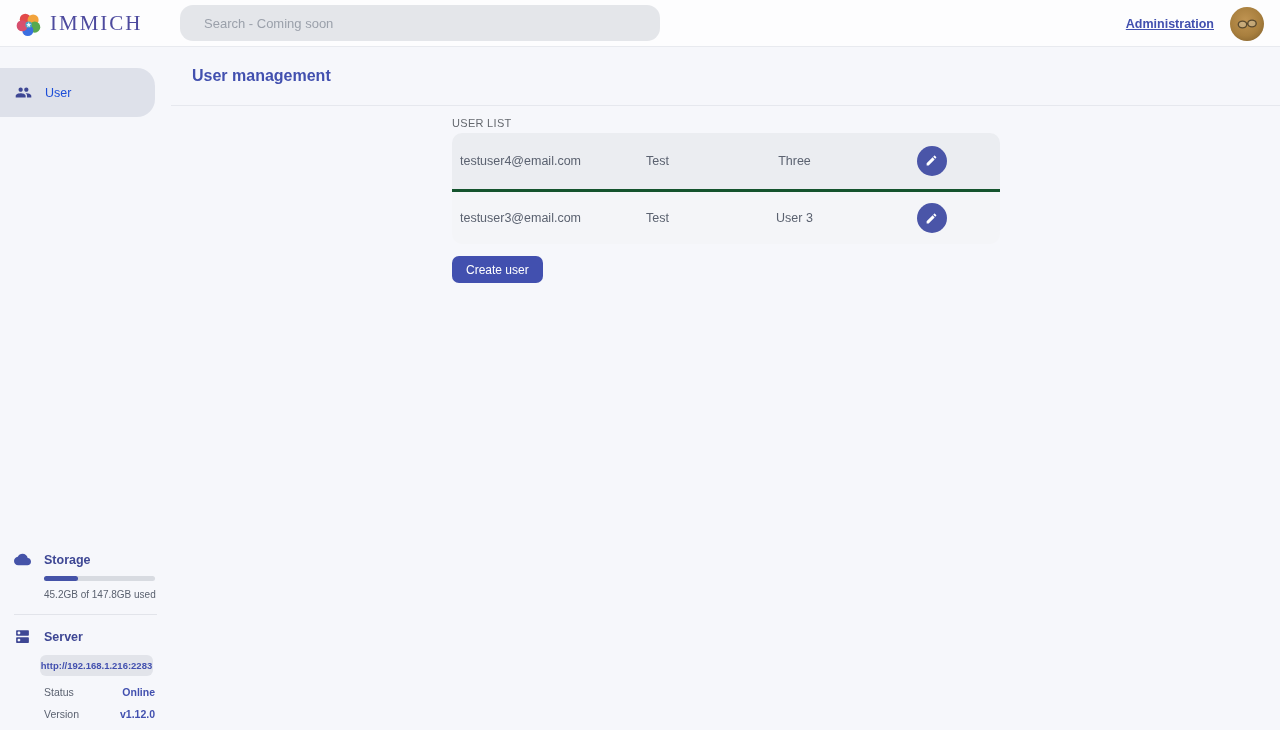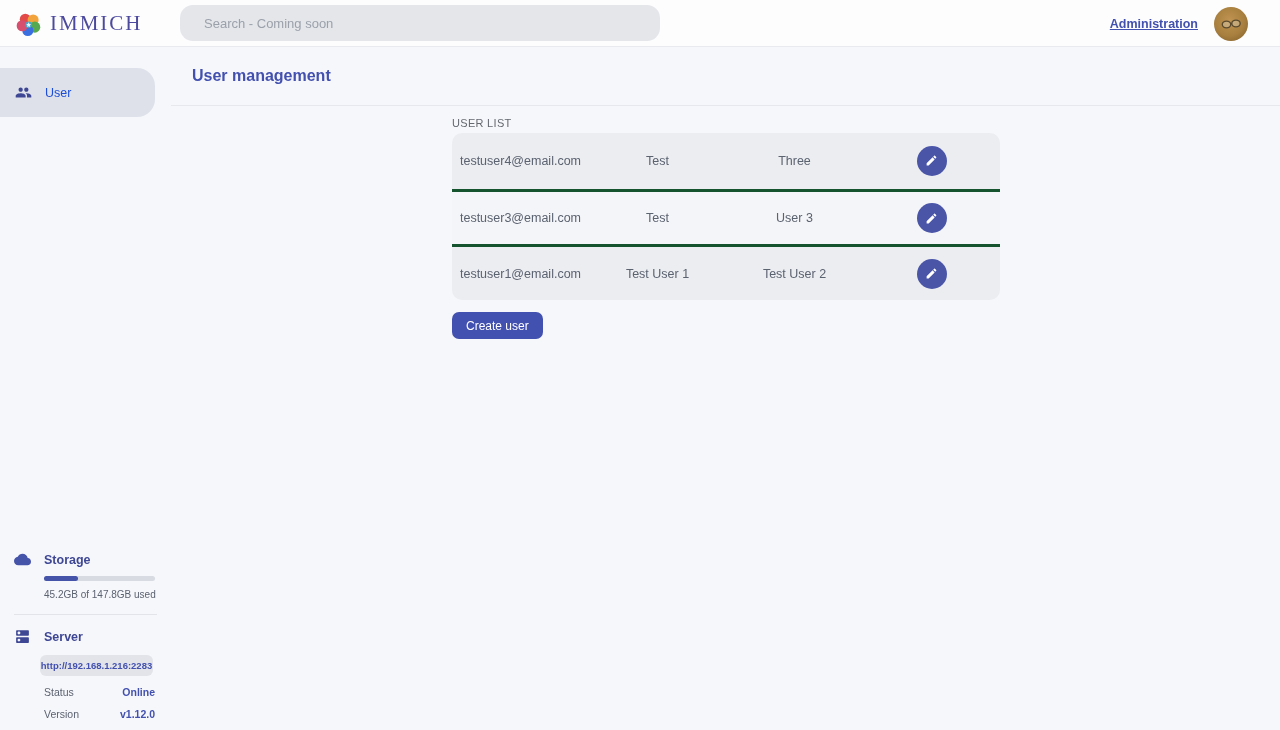--- a/index.html
+++ b/index.html
@@ -24,21 +24,21 @@
     font-size:21px; letter-spacing:2px; color:#4d4a9e; font-weight:500;
   }
   .search-input {
     position:absolute; left:180px; top:5px; width:480px; height:36px;
     background:#e4e6ea; border:none; border-radius:13px;
     padding:0 24px; font-size:13px; color:#555;
     font-family:"Liberation Sans", sans-serif; outline:none;
   }
   .search-input::placeholder { color:#9ba1ab; }
   .nav-right {
-    position:absolute; right:32px; top:0; height:47px;
+    position:absolute; right:16px; top:0; height:47px;
     display:flex; align-items:center; gap:16px;
   }
   .admin-link {
     font-size:12.5px; font-weight:700; color:#4250af;
     text-decoration:underline; cursor:pointer;
   }
   .avatar {
     width:34px; height:34px; border-radius:50%; overflow:hidden; cursor:pointer;
     background:radial-gradient(circle at 45% 40%, #c09452 0%, #a87f3e 55%, #7a5a28 100%);
     display:flex; align-items:center; justify-content:center;
@@ -219,31 +219,19 @@
             <span>Test</span>
             <span>User 3</span>
             <button class="edit-btn">
               <span style="display:inline-flex;">
                 <svg width="13" height="13" viewBox="0 0 24 24" fill="#ffffff">
                     <path d="M3 17.25V21h3.75L17.81 9.94l-3.75-3.75L3 17.25zM20.71 7.04c.39-.39.39-1.02 0-1.41l-2.34-2.34c-.39-.39-1.02-.39-1.41 0l-1.83 1.83 3.75 3.75 1.83-1.83z"></path>
                   </svg>
               </span>
             </button>
           </div>
-          <div class="trow">
-            <span>testuser1@email.com</span>
-            <span>Test User 1</span>
-            <span>Test User 2</span>
-            <button class="edit-btn">
-              <span style="display:inline-flex;">
-                <svg width="13" height="13" viewBox="0 0 24 24" fill="#ffffff">
-                    <path d="M3 17.25V21h3.75L17.81 9.94l-3.75-3.75L3 17.25zM20.71 7.04c.39-.39.39-1.02 0-1.41l-2.34-2.34c-.39-.39-1.02-.39-1.41 0l-1.83 1.83 3.75 3.75 1.83-1.83z"></path>
-                  </svg>
-              </span>
-            </button>
-          </div>
         </div>
 
         <button class="create-btn">Create user</button>
       </div>
     </div>
   </main>
 </div>
 
 </body></html>

